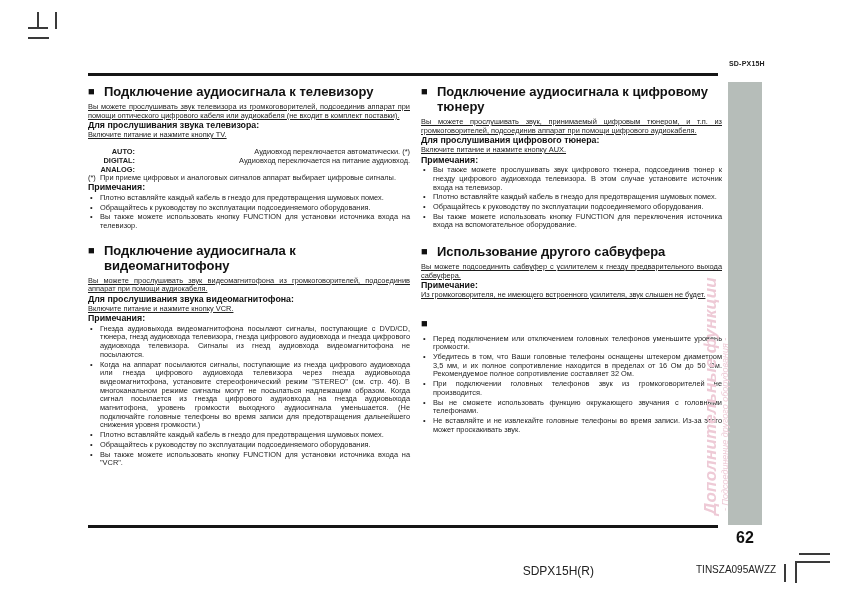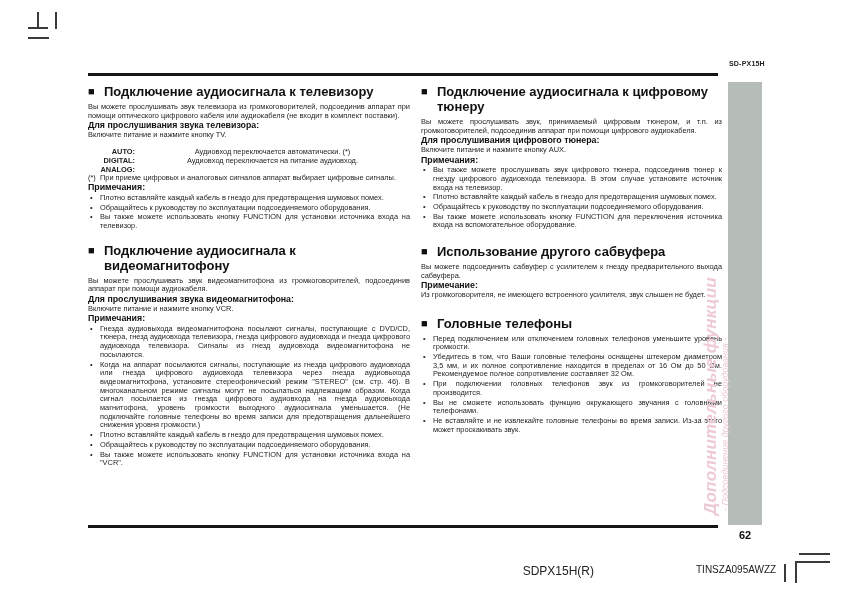--- a/index.html
+++ b/index.html
@@ -19,42 +19,42 @@
   .rule-bottom{top:525px;}
   
   .content{position:absolute;left:88px;top:84px;width:634px;display:flex;gap:11px;}
   .col-left{width:322px;}
   .col-right{width:301px;}
   .section{margin-bottom:10px;}
   .sec-heading{display:flex;align-items:flex-start;font-weight:bold;font-size:13px;line-height:15px;margin:6px 0 4px 0;color:#111;}
   .sec-heading .sq{width:16px;flex:0 0 16px;font-size:11px;line-height:15px;}
   .body-txt{font-size:7.4px;line-height:8.7px;text-align:justify;color:#1d1d1d;}
   .sub-heading{font-size:8.8px;font-weight:bold;line-height:10.5px;color:#111;}
-  .plain{margin:0;}
+  .plain{margin:0;text-decoration:underline;}
   .gap-sm{margin-top:5px;}
   .gap-md{margin-top:7px;}
   
   .def-row{display:flex;font-size:7.4px;line-height:9px;}
   .def-term{flex:0 0 47px;font-weight:bold;text-align:right;}
-  .def-def{flex:1;text-align:center;}
+  .def-def{flex:1;text-align:right;}
   .footnote{display:flex;font-size:7.4px;line-height:8.7px;}
   .footnote .fn-mark{flex:0 0 12px;}
   .footnote .fn-txt{flex:1;text-align:justify;}
   
   ul.notes{list-style:none;margin:1px 0 0 0;padding:0;}
   ul.notes li{display:flex;font-size:7.4px;line-height:8.7px;margin:0 0 1px 0;}
   ul.notes .blt{flex:0 0 10px;padding-left:2px;}
   ul.notes .btxt{flex:1;text-align:justify;}
   
   .side-tab{position:absolute;left:728px;top:82px;width:34px;height:443px;}
   .side-tab-inner{position:absolute;left:3px;bottom:10px;transform:rotate(-90deg);transform-origin:left bottom;white-space:nowrap;}
   .side-title{font-size:17px;font-weight:bold;font-style:italic;line-height:19px;letter-spacing:.2px;}
   .side-subtitle{font-size:9px;font-style:italic;line-height:11px;padding-left:4px;}
   
-  .page-num{position:absolute;left:728px;top:529px;width:34px;text-align:center;font-size:11px;font-weight:bold;color:#111;}
+  .page-num{position:absolute;left:728px;top:529px;width:34px;text-align:center;font-size:16px;font-weight:bold;color:#111;}
   .footer-center{position:absolute;left:464px;top:564px;width:130px;text-align:right;font-size:12px;color:#222;}
   .footer-right{position:absolute;left:696px;top:564px;font-size:10px;color:#222;}
 </style>
 </head>
 <body>
 
 <div class="mark" style="left:28px;top:27px;width:20px;height:2px;"></div>
 <div class="mark" style="left:37px;top:12px;width:2px;height:17px;"></div>
 <div class="mark" style="left:55px;top:12px;width:2px;height:17px;"></div>
 <div class="mark" style="left:28px;top:37px;width:21px;height:2px;"></div>
@@ -187,21 +187,20 @@
         <span>Использование другого сабвуфера</span>
       </div>
       <p class="body-txt plain">Вы можете подсоединить сабвуфер с усилителем к гнезду предварительного выхода сабвуфера.</p>
       <div class="sub-heading">Примечание:</div>
       <p class="body-txt plain">Из громкоговорителя, не имеющего встроенного усилителя, звук слышен не будет.</p>
     </div>
 
     <div class="section">
       <div class="sec-heading" style="margin-top:16px;">
         <span class="sq">■</span>
-        <span>Головные телефоны</span>
       </div>
       <ul class="notes gap-sm">
         <li>
             <span class="blt">•</span>
             <span class="btxt">Перед подключением или отключением головных телефонов уменьшите уровень громкости.</span>
           </li>
         <li>
             <span class="blt">•</span>
             <span class="btxt">Убедитесь в том, что Ваши головные телефоны оснащены штекером диаметром 3,5 мм, и их полное сопротивление находится в пределах от 16 Ом до 50 Ом. Рекомендуемое полное сопротивление составляет 32 Ом.</span>
           </li>

